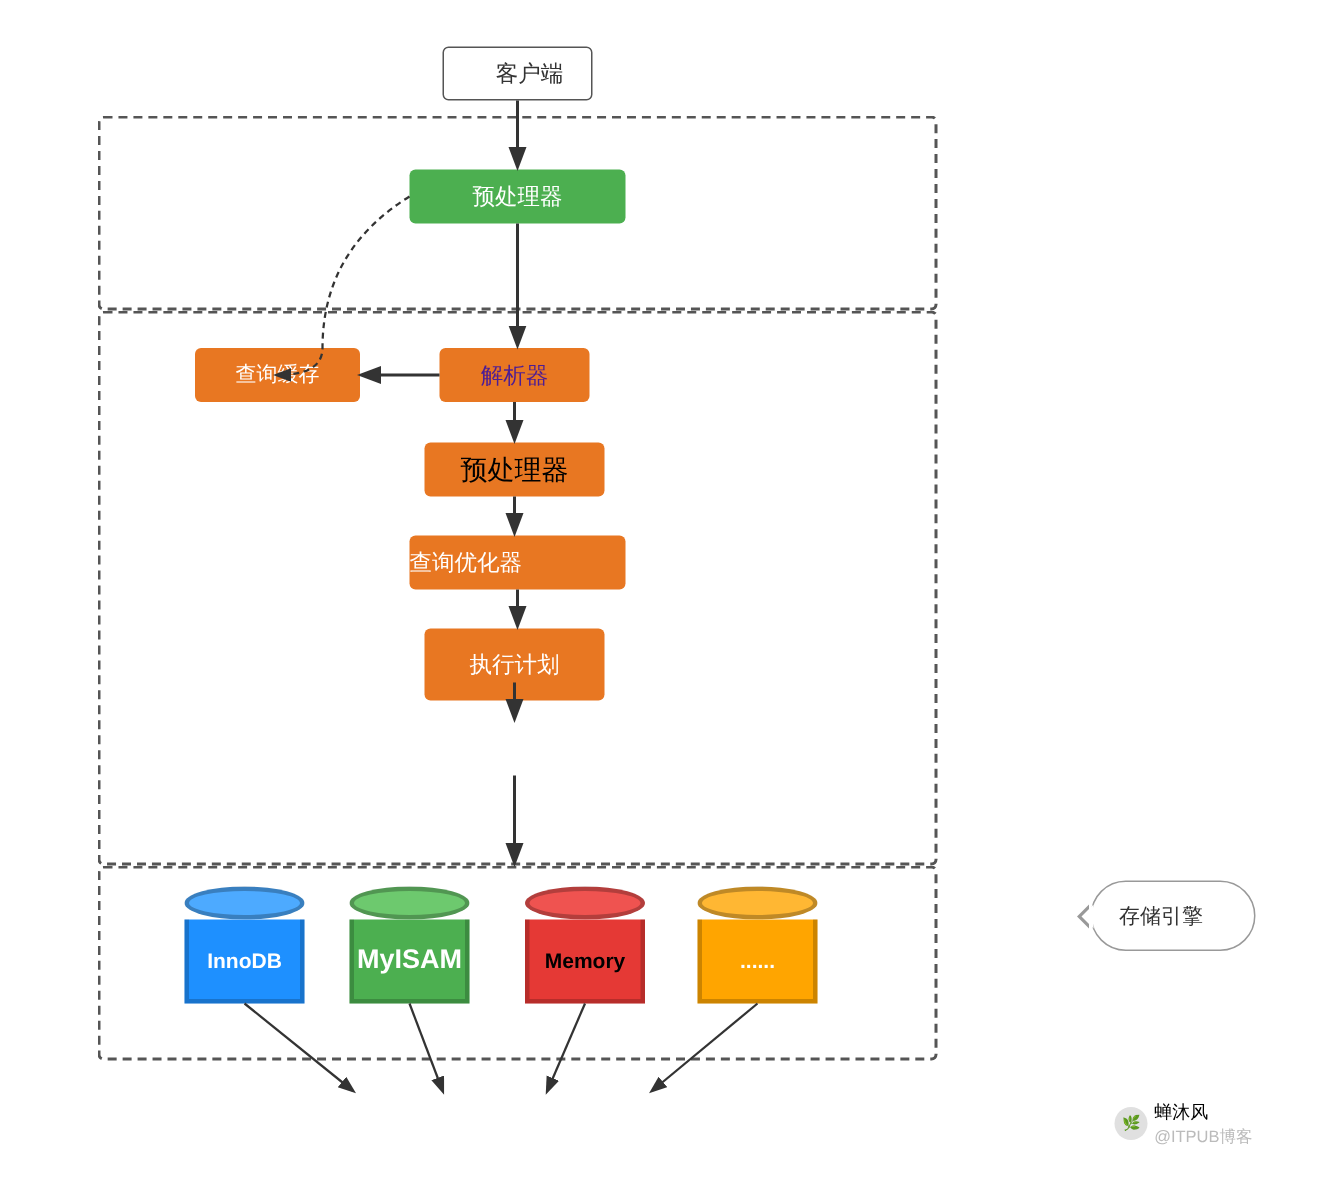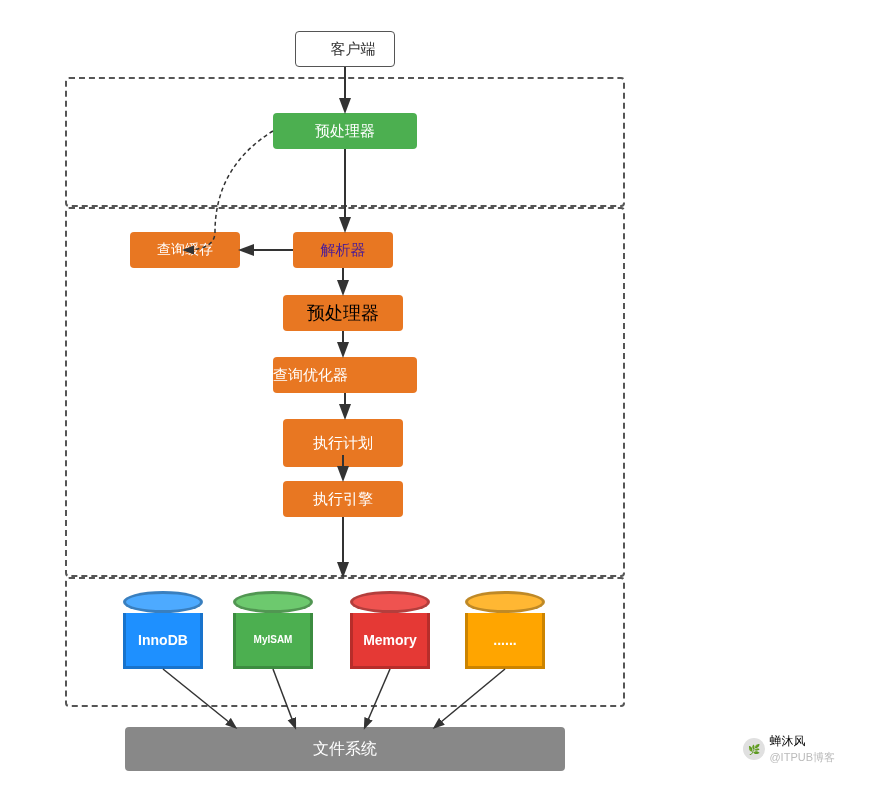--- a/index.html
+++ b/index.html
@@ -373,62 +373,59 @@
     </div>
 
     <div class="optimizer-box box-orange">
       <span>查询优化器</span>
     </div>
 
     <div class="exec-plan-box box-orange">
       <span>执行计划</span>
     </div>
 
-    <div class="exec-engine-box box-orange">
-      <span>执行引擎</span>
-    </div>
 
     <div class="cylinder cyl-blue" style="left:88px; top:574px;">
       <div class="cyl-top" style="background:#4DAAFF; border-color:rgba(0,0,0,0.25);">
       </div>
       <div class="cyl-body" style="background:#1E90FF; border-color:rgba(0,0,0,0.2);">
         <span style="color:#fff; font-weight:600; font-size:14px;">InnoDB</span>
       </div>
     </div>
 
     <div class="cylinder cyl-green" style="left:198px; top:574px;">
       <div class="cyl-top" style="background:#6DC96E; border-color:rgba(0,0,0,0.25);">
       </div>
       <div class="cyl-body" style="background:#4CAF50; border-color:rgba(0,0,0,0.2);">
-        <span style="color:#fff; font-weight:600; font-size:10px;">MyISAM</span>
+        <span style="color:#fff; font-weight:600; font-size:18px;">MyISAM</span>
       </div>
     </div>
 
     <div class="cylinder cyl-red" style="left:315px; top:574px;">
       <div class="cyl-top" style="background:#EF5350; border-color:rgba(0,0,0,0.25);">
       </div>
       <div class="cyl-body" style="background:#E53935; border-color:rgba(0,0,0,0.2);">
-        <span style="color:#ffffff; font-weight:600; font-size:14px;">Memory</span>
+        <span style="color:#000000; font-weight:600; font-size:14px;">Memory</span>
       </div>
     </div>
 
     <div class="cylinder cyl-yellow" style="left:430px; top:574px;">
       <div class="cyl-top" style="background:#FFB733; border-color:rgba(0,0,0,0.25);">
       </div>
       <div class="cyl-body" style="background:#FFA500; border-color:rgba(0,0,0,0.2);">
         <span style="color:#fff; font-weight:600; font-size:14px;">......</span>
       </div>
     </div>
 
-    <div class="filesystem-box">
-      <span>文件系统</span>
-    </div>
-
-
-
+
+
+
+    <div class="speech-bubble bubble3">
+      <span>存储引擎</span>
+    </div>
 
     <svg class="arrows-svg">
       <defs>
         <marker id="arrow" markerWidth="8" markerHeight="8" refX="6" refY="3" orient="auto">
           <path d="M0,0 L0,6 L8,3 z" fill="#333"></path>
         </marker>
         <marker id="arrow-white" markerWidth="8" markerHeight="8" refX="6" refY="3" orient="auto">
           <path d="M0,0 L0,6 L8,3 z" fill="#333"></path>
         </marker>
       </defs>

